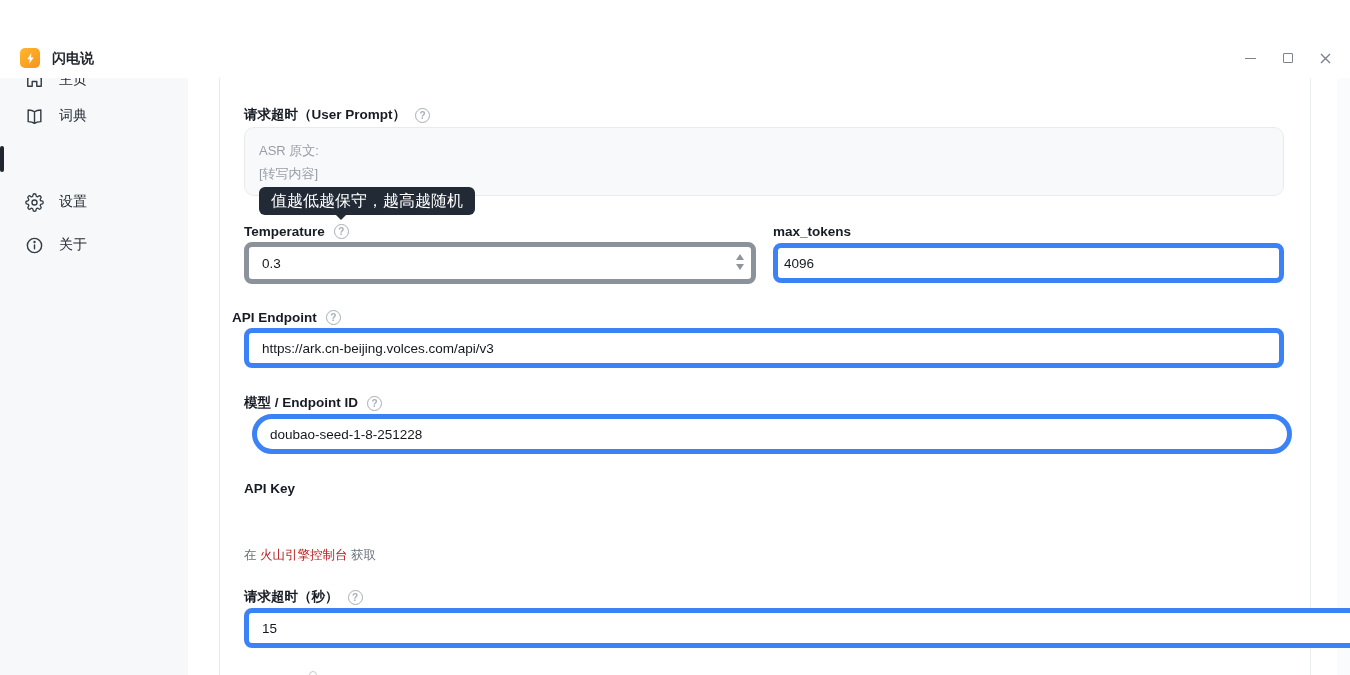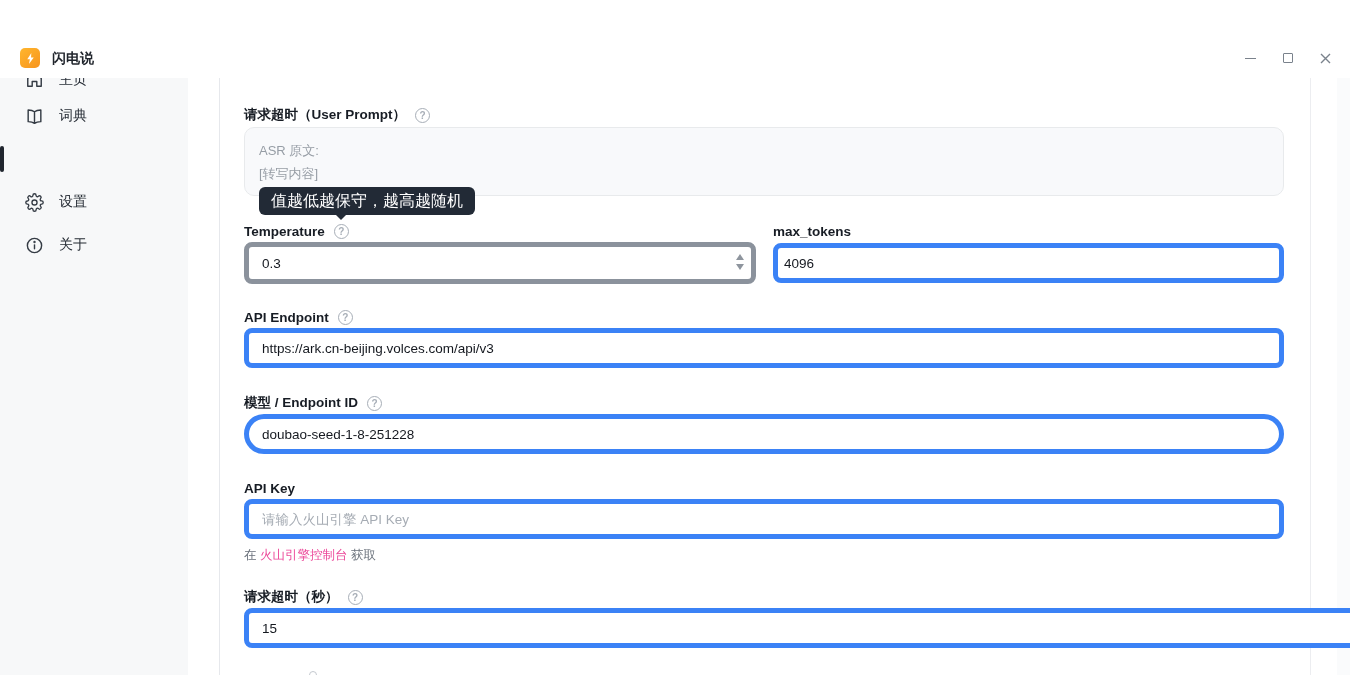--- a/index.html
+++ b/index.html
@@ -58,21 +58,21 @@
              background:#222a36; color:#fff; font-size:16px; border-radius:6px; white-space:nowrap; z-index:3; }
   .tooltip::after { content:""; position:absolute; left:77px; bottom:-5px; border:5px solid transparent;
                     border-top-color:#222a36; border-bottom:none; }
 
   .spinner { position:absolute; left:513px; top:207px; width:14px; display:flex; flex-direction:column;
              align-items:center; gap:4px; cursor:default; }
   .spin-up { width:0; height:0; border-left:4.5px solid transparent; border-right:4.5px solid transparent; border-bottom:6px solid #8e959e; }
   .spin-down { width:0; height:0; border-left:4.5px solid transparent; border-right:4.5px solid transparent; border-top:6px solid #8e959e; }
 
   .helper { position:absolute; left:24px; top:500px; font-size:12.5px; color:#6a717b; }
-  .helper a { color:#ec4899; text-decoration:none; cursor:pointer; }
+  .helper a { color:#b91c1c; text-decoration:none; cursor:pointer; }
 
   .fragment-circle { position:absolute; left:89px; top:624px; width:8px; height:8px; border:1.5px solid #c4c9cf; border-radius:50%; background:#fff; }
 </style>
 </head>
 <body>
 
 <div class="window">
 
   <div class="titlebar">
     <div class="app-icon">
@@ -164,36 +164,35 @@
     <div class="spinner">
       <span class="spin-up"></span>
       <span class="spin-down"></span>
     </div>
 
     <div class="label-row" style="left:553px; top:176px;">
       <span>max_tokens</span>
     </div>
     <input class="inp" style="left: 553px; top: 196px; width: 511px; padding-left: 6px;" value="4096">
 
-    <div class="label-row" style="left:24px; top:262px;">
+    <div class="label-row" style="left:12px; top:262px;">
       <span>API Endpoint</span>
       <span class="help"></span>
     </div>
     <input class="inp" style="left: 24px; top: 281px; width: 1040px;" value="https://ark.cn-beijing.volces.com/api/v3">
 
     <div class="label-row" style="left:24px; top:348px;">
       <span>模型 / Endpoint ID</span>
       <span class="help"></span>
     </div>
-    <input class="inp" style="left: 24px; top: 367px; width: 1040px; border-radius: 20px;" value="doubao-seed-1-8-251228">
+    <input class="inp" style="left: 32px; top: 367px; width: 1040px; border-radius: 20px;" value="doubao-seed-1-8-251228">
 
     <div class="label-row" style="left:24px; top:433px;">
       <span>API Key</span>
     </div>
-    <input class="inp" style="left: 24px; top: 452px; width: 1040px;" placeholder="请输入火山引擎 API Key">
     <div class="helper"><span>在 </span><a>火山引擎控制台</a><span> 获取</span></div>
 
     <div class="label-row" style="left:24px; top:542px;justify-content:flex-end;">
       <span>请求超时（秒）</span>
       <span class="help"></span>
     </div>
     <input class="inp" style="left: 24px; top: 561px; width: 1180px;" value="15">
 
     <div class="fragment-circle"></div>
   </div>

